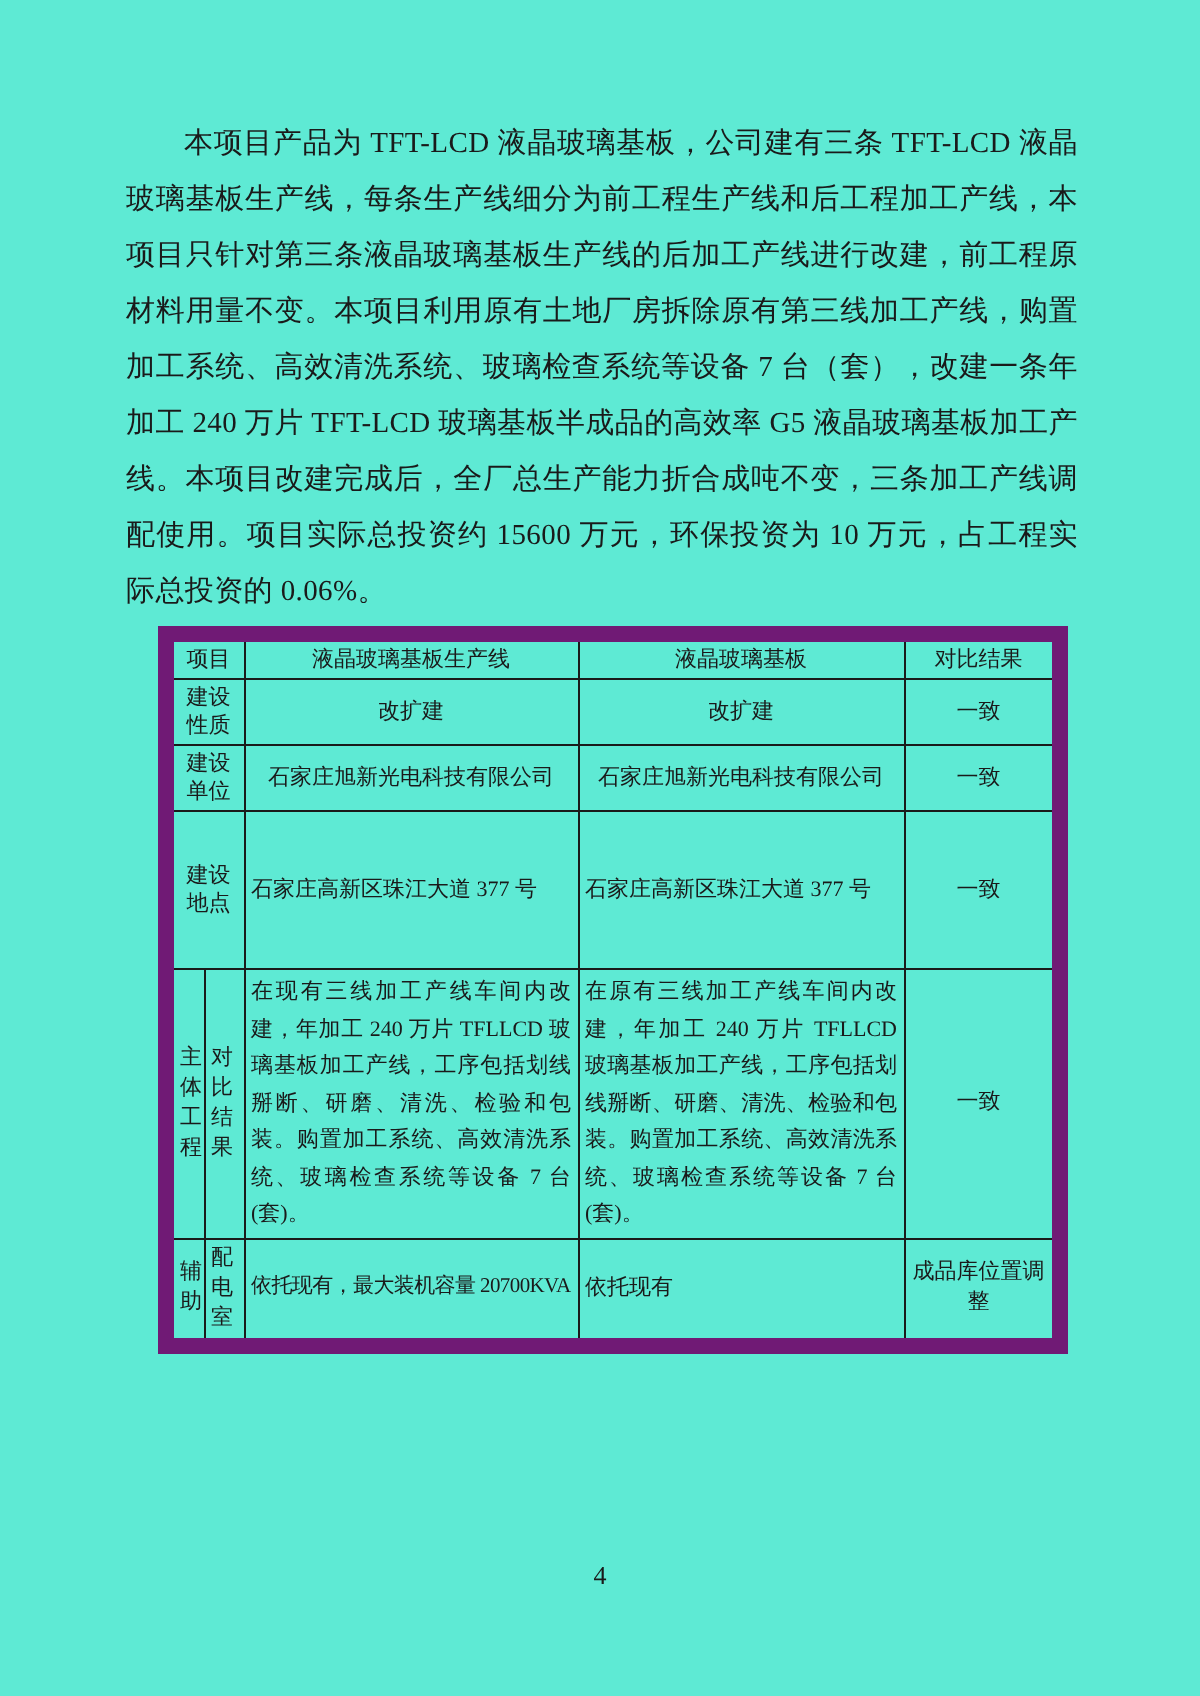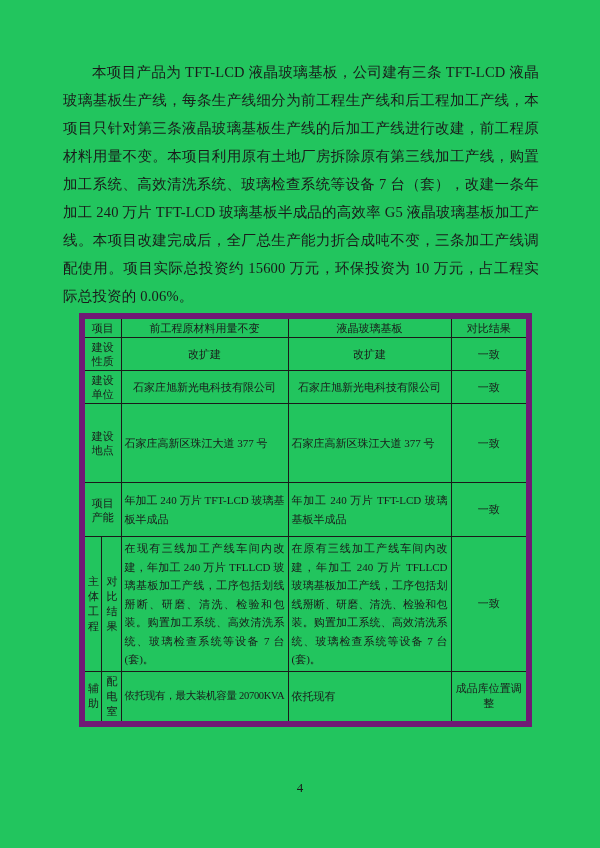--- a/index.html
+++ b/index.html
@@ -1,20 +1,20 @@
 <!DOCTYPE html>
 <html><head>
 <meta charset="utf-8">
 <style>
   html,body { margin:0; padding:0; background:#ffffff; }
   .page {
     position:relative;
     width:600px; height:848px;
     margin:0 auto;
-    background:#22c55e;
+    background:#5eead4;
     color:#1a1a1a;
     font-family:"Liberation Serif","DejaVu Serif",serif;
     box-sizing:border-box;
     padding:58px 61px 0 63px;
     overflow:hidden;
   }
   .body-text {
     font-size:14.5px;
     line-height:28px;
     text-align:justify;
@@ -35,35 +35,35 @@
     text-indent:2em;
     margin:0;
     width:452px;
     letter-spacing:0.2px;
   }
   table.cmp {
     border-collapse:collapse;
     table-layout:fixed;
     width:447px;
     margin:3px 0 0 16px;
-    border:6px solid #701a75;
+    border:8px solid #701a75;
     font-size:11px;
   }
   table.cmp td {
     border:1px solid #1a1a1a;
     padding:2px 3px;
     vertical-align:middle;
     overflow:hidden;
     word-break:break-all;
   }
   tr.hdr td { text-align:center; line-height:14px; }
   td.c { text-align:center; line-height:15px; }
   td.lab { text-align:center; line-height:14px; padding:2px 0; }
   td.lab span { display:inline-block; width:23px; text-align:center; }
-  td.vlab { text-align:right; line-height:15px; padding:1px 0; }
+  td.vlab { text-align:left; line-height:15px; padding:1px 0; }
   td.prose { text-align:justify; line-height:18.5px; padding:2px 4px;margin-left:44px; }
   td.tight { letter-spacing:-0.3px; white-space:nowrap; padding:2px 2px; font-size:10.5px; }
   .page-number {
     position:absolute;
     top:780px; left:0;
     width:100%;
     text-align:center;
     font-size:13px;
   }
 </style>
@@ -80,21 +80,21 @@
     <colgroup>
       <col style="width:19px">
         <col style="width:20px">
         <col style="width:167px">
         <col style="width:163px">
         <col style="width:78px">
     </colgroup>
     <tbody>
       <tr class="hdr" style="height:21px">
         <td colspan="2">项目</td>
-        <td>前工程原材料用量不变</td>
+        <td>液晶玻璃基板生产线</td>
         <td>液晶玻璃基板</td>
         <td>对比结果</td>
       </tr>
 
       <tr style="height:30px">
         <td colspan="2" class="lab"><span>建设性质</span></td>
         <td class="c">改扩建</td>
         <td class="c">改扩建</td>
         <td class="c">一致</td>
       </tr>
@@ -106,26 +106,20 @@
         <td class="c">一致</td>
       </tr>
 
       <tr style="height:79px">
         <td colspan="2" class="lab"><span>建设地点</span></td>
         <td class="prose">石家庄高新区珠江大道 377 号</td>
         <td class="prose">石家庄高新区珠江大道 377 号</td>
         <td class="c">一致</td>
       </tr>
 
-      <tr style="height:54px">
-        <td colspan="2" class="lab"><span>项目产能</span></td>
-        <td class="prose">年加工 240 万片 TFT-LCD 玻璃基板半成品</td>
-        <td class="prose">年加工 240 万片 TFT-LCD 玻璃基板半成品</td>
-        <td class="c">一致</td>
-      </tr>
 
       <tr style="height:119px">
         <td class="vlab">主体工程</td>
         <td class="vlab">对比结果</td>
         <td class="prose">在现有三线加工产线车间内改建，年加工 240 万片 TFLLCD 玻璃基板加工产线，工序包括划线掰断、研磨、清洗、检验和包装。购置加工系统、高效清洗系统、玻璃检查系统等设备 7 台(套)。</td>
         <td class="prose">在原有三线加工产线车间内改建，年加工 240 万片 TFLLCD 玻璃基板加工产线，工序包括划线掰断、研磨、清洗、检验和包装。购置加工系统、高效清洗系统、玻璃检查系统等设备 7 台(套)。</td>
         <td class="c">一致</td>
       </tr>
 
       <tr style="height:50px">

